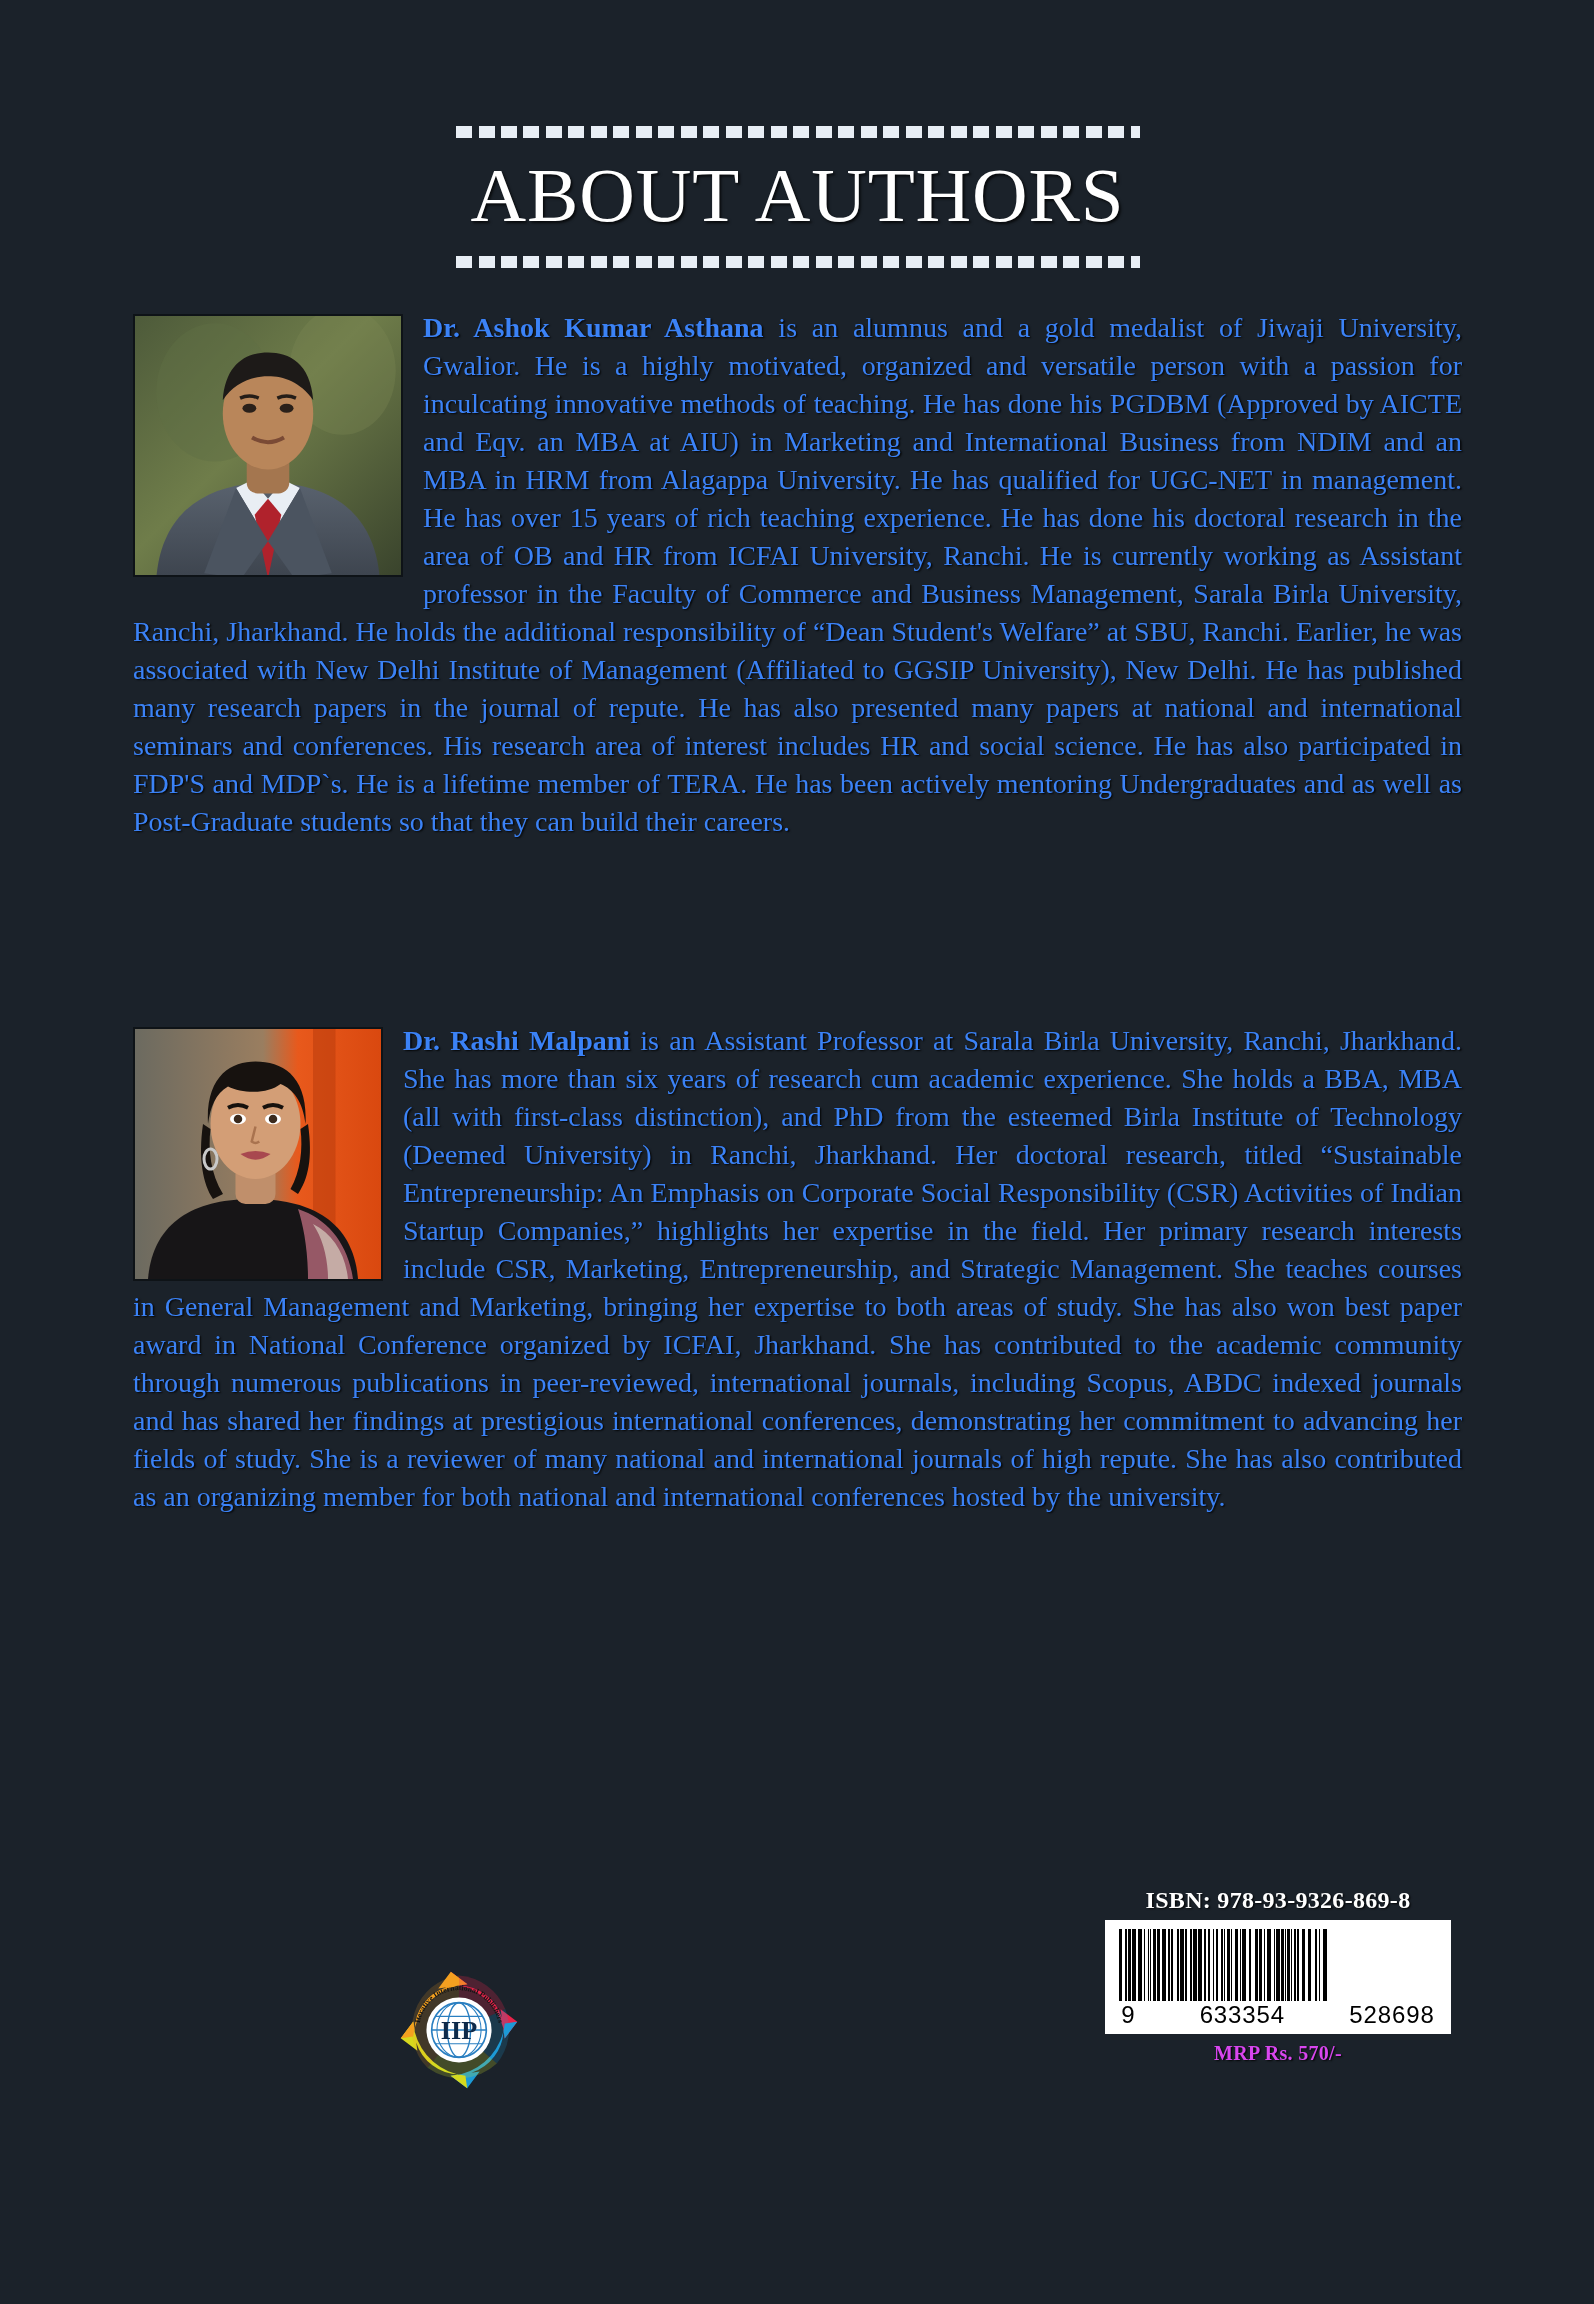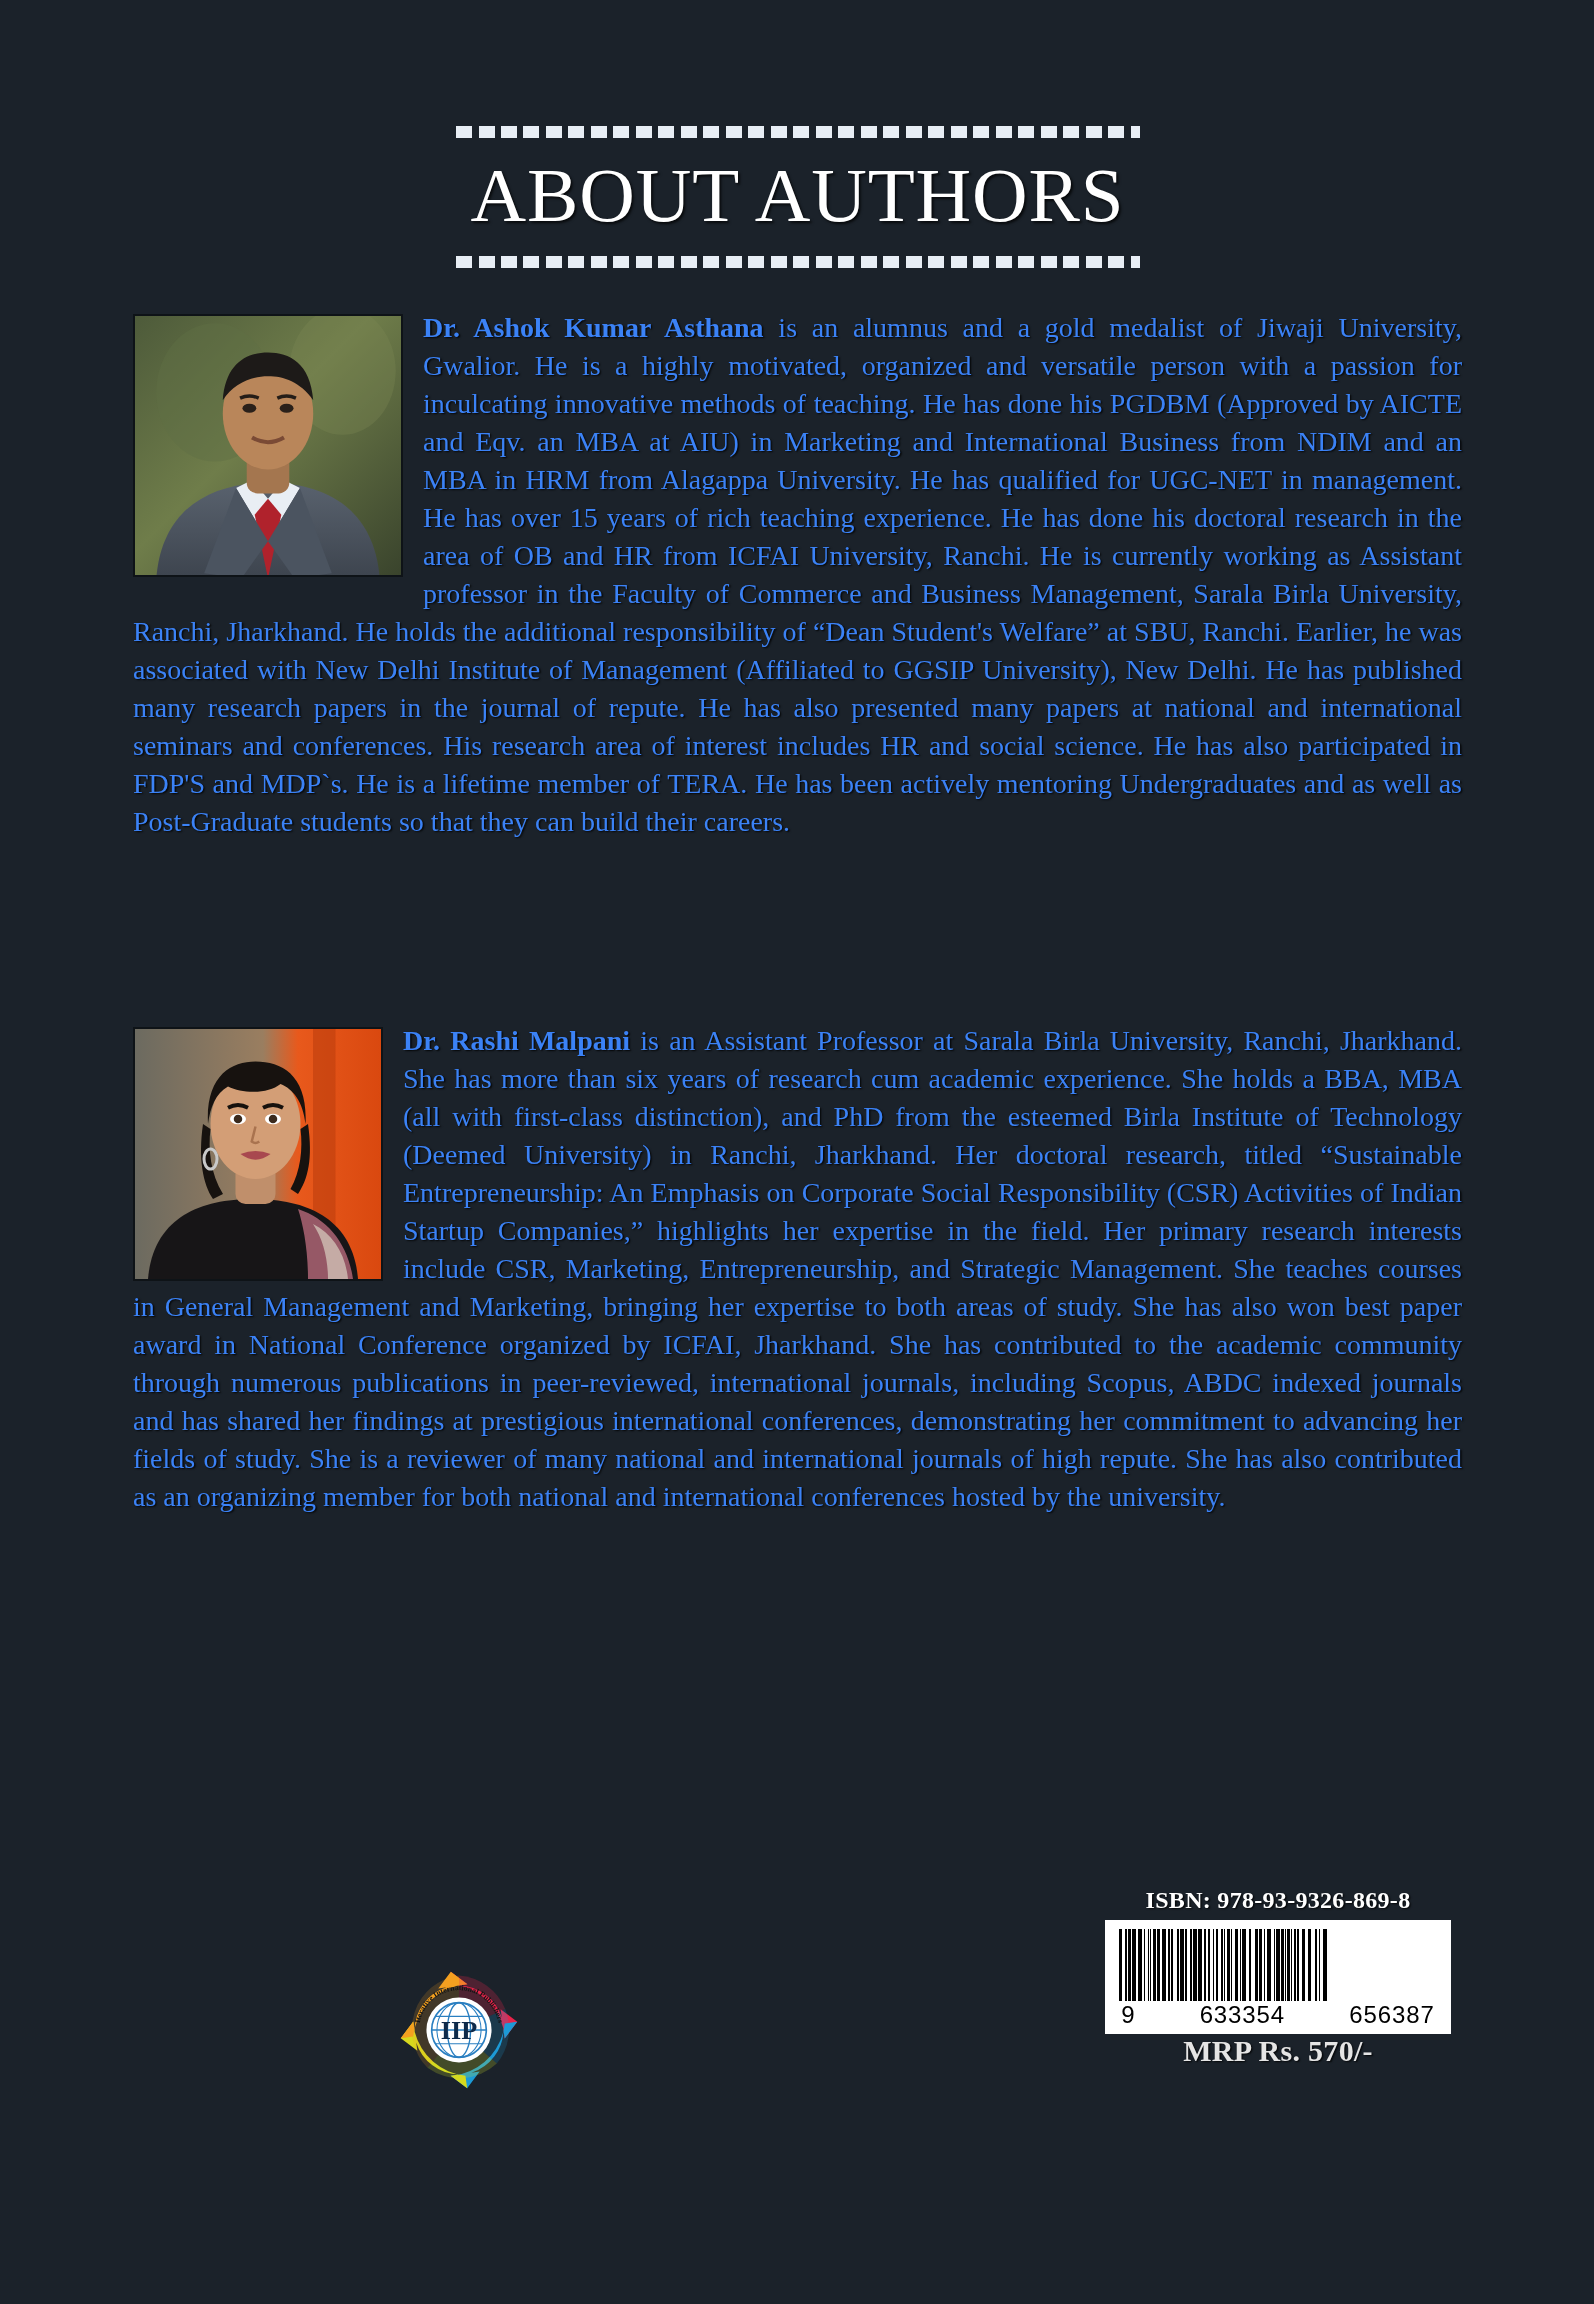--- a/index.html
+++ b/index.html
@@ -135,24 +135,25 @@
     display: flex;
     justify-content: space-between;
     font-family: "Liberation Sans", "DejaVu Sans", sans-serif;
     font-size: 24px;
     color: #000;
     letter-spacing: 0.9px;
     padding: 0.9px 1.8px 1.8px 1.8px;
     line-height: 1.1;
   }
   .mrp-text {
-    font-size: 30px;
+    font-size: 20px;
     font-weight: bold;
-    color: #e5e5e5;
+    color: #d946ef;
     text-shadow: 1.4px 1.4px 1.8px rgba(0,0,0,0.8);
+    margin-top: 8px;
     letter-spacing: 0.3px;
   }
 
   .publisher-area {
     position: absolute;
     left: 135px;
     top: 1967px;
     width: 774px;
   }
   .publisher-logo {
@@ -367,21 +368,21 @@
           <i style="width: 3.6px; background: transparent;"></i>
           <i style="width: 1.8px; background: rgb(0, 0, 0);"></i>
           <i style="width: 1.8px; background: transparent;"></i>
           <i style="width: 1.8px; background: rgb(0, 0, 0);"></i>
           <i style="width: 2.7px; background: transparent;"></i>
           <i style="width: 3.6px; background: rgb(0, 0, 0);"></i>
         </div>
       <div class="barcode-digits">
         <span>9</span>
         <span>633354</span>
-        <span>656387</span>
+        <span>528698</span>
       </div>
     </div>
     <div class="mrp-text">MRP Rs. 570/-</div>
   </div>
 
   <div class="publisher-area">
     <svg class="publisher-logo" viewBox="0 0 120 120">
       <defs>
         <path id="arcTop" d="M 22 60 A 38 38 0 0 1 98 60"></path>
         <path id="arcBot" d="M 98 60 A 38 38 0 0 1 22 60"></path>

